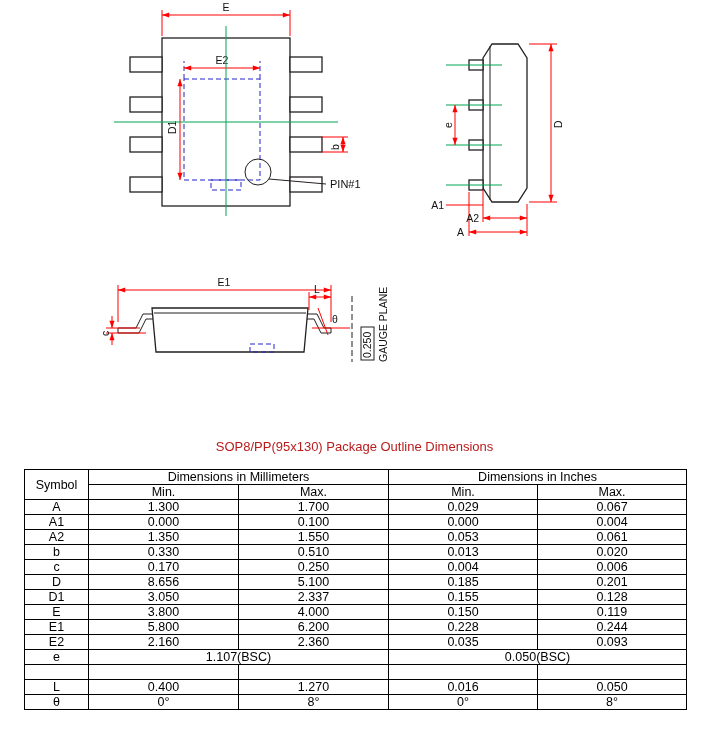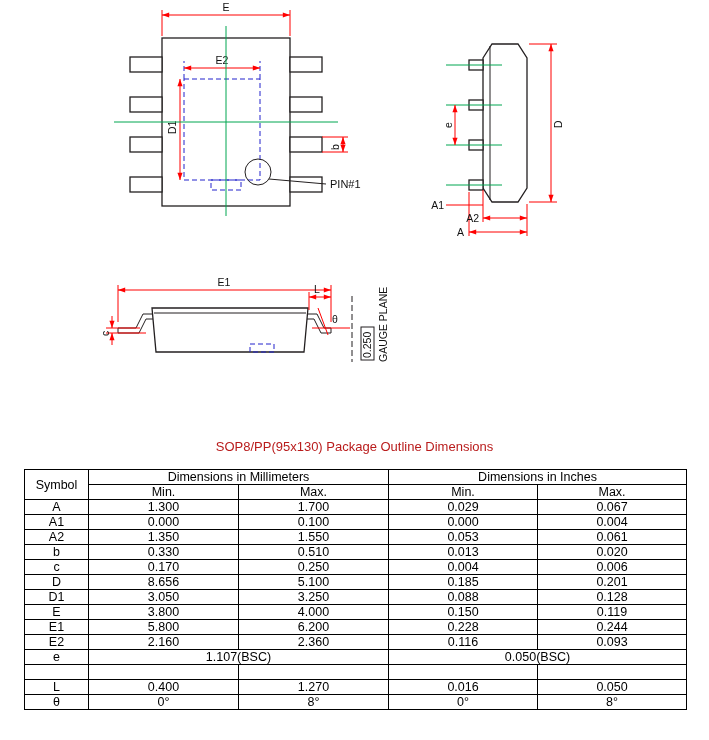--- a/index.html
+++ b/index.html
@@ -247,43 +247,43 @@
       <tr>
           <td>D</td>
           <td>8.656</td>
           <td>5.100</td>
           <td>0.185</td>
           <td>0.201</td>
         </tr>
       <tr>
           <td>D1</td>
           <td>3.050</td>
-          <td>3.250</td>
-          <td>0.088</td>
+          <td>2.337</td>
+          <td>0.155</td>
           <td>0.128</td>
         </tr>
       <tr>
           <td>E</td>
           <td>3.800</td>
           <td>4.000</td>
           <td>0.150</td>
           <td>0.119</td>
         </tr>
       <tr>
           <td>E1</td>
           <td>5.800</td>
           <td>6.200</td>
           <td>0.228</td>
           <td>0.244</td>
         </tr>
       <tr>
           <td>E2</td>
           <td>2.160</td>
           <td>2.360</td>
-          <td>0.116</td>
+          <td>0.035</td>
           <td>0.093</td>
         </tr>
       <tr>
           <td>e</td>
           <td colspan="2">1.107(BSC)</td>
           <td colspan="2">0.050(BSC)</td>
         </tr>
       <tr>
           <td></td>
           <td></td>

